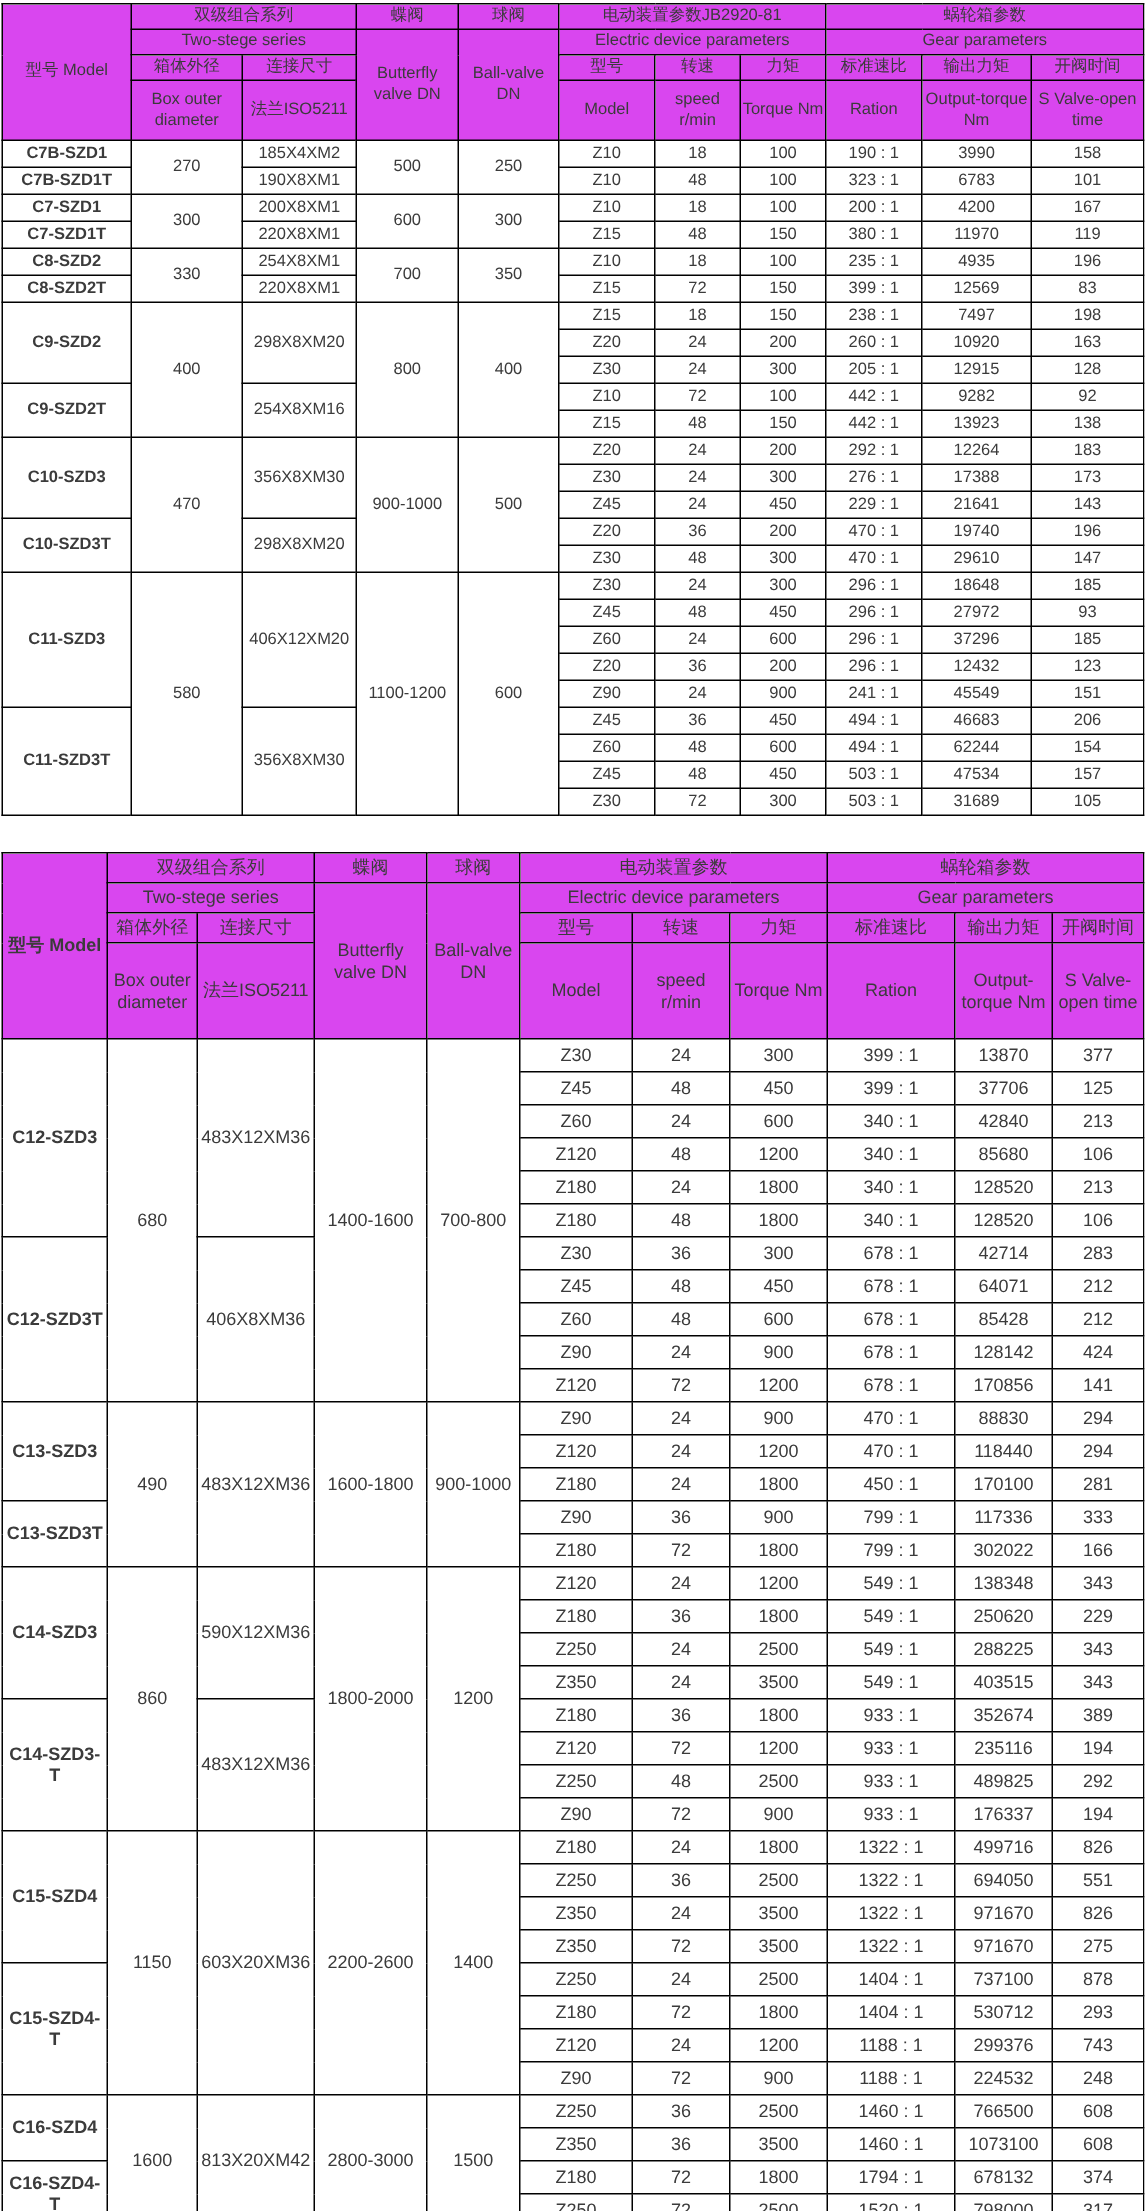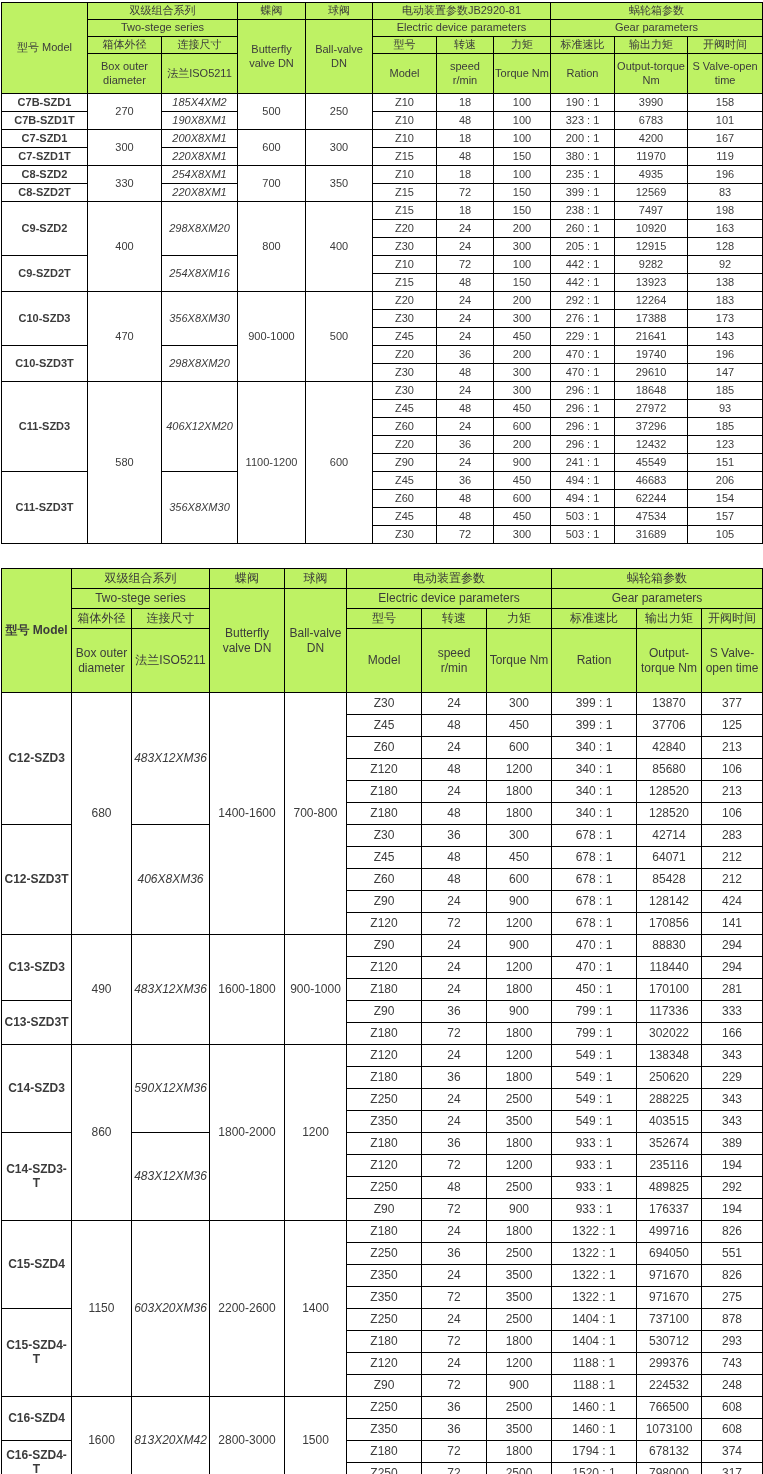--- a/index.html
+++ b/index.html
@@ -9,32 +9,32 @@
     color:#3b3b3b;
   }
   table { border-collapse:collapse; table-layout:fixed; width:761px; }
   td,th {
     border:1px solid #000;
     text-align:center;
     vertical-align:middle;
     padding:0 1px;
     overflow:hidden;
   }
-  th { background:#bef264; font-weight:normal; }
+  th { background:#d946ef; font-weight:normal; }
   .t1 { margin:2px 0 0 1px; font-size:11px; }
   .t1 tbody td { height:17px; line-height:1.15; }
   .t1 thead th { font-size:11px; line-height:1.2; }
   .t1 .hr1,.t1 .hr2,.t1 .hr3 { height:17px; }
   .t1 .hr4 { height:40px; }
   .t2 { margin:24px 0 0 1px; font-size:12px; }
   .t2 tbody td { height:21px; line-height:1.15; }
   .t2 thead th { font-size:12px; line-height:1.25; }
   .t2 .hr1,.t2 .hr2,.t2 .hr3 { height:20px; }
   .t2 .hr4 { height:64px; }
-  .flange { word-break:break-all;font-style:italic; }
+  .flange { word-break:break-all; }
   .model { word-break:break-word;font-weight:bold; }
 </style>
 </head>
 <body>
 
 <div>
 
   <table class="t1">
     <colgroup>
       <col style="width:86px">

